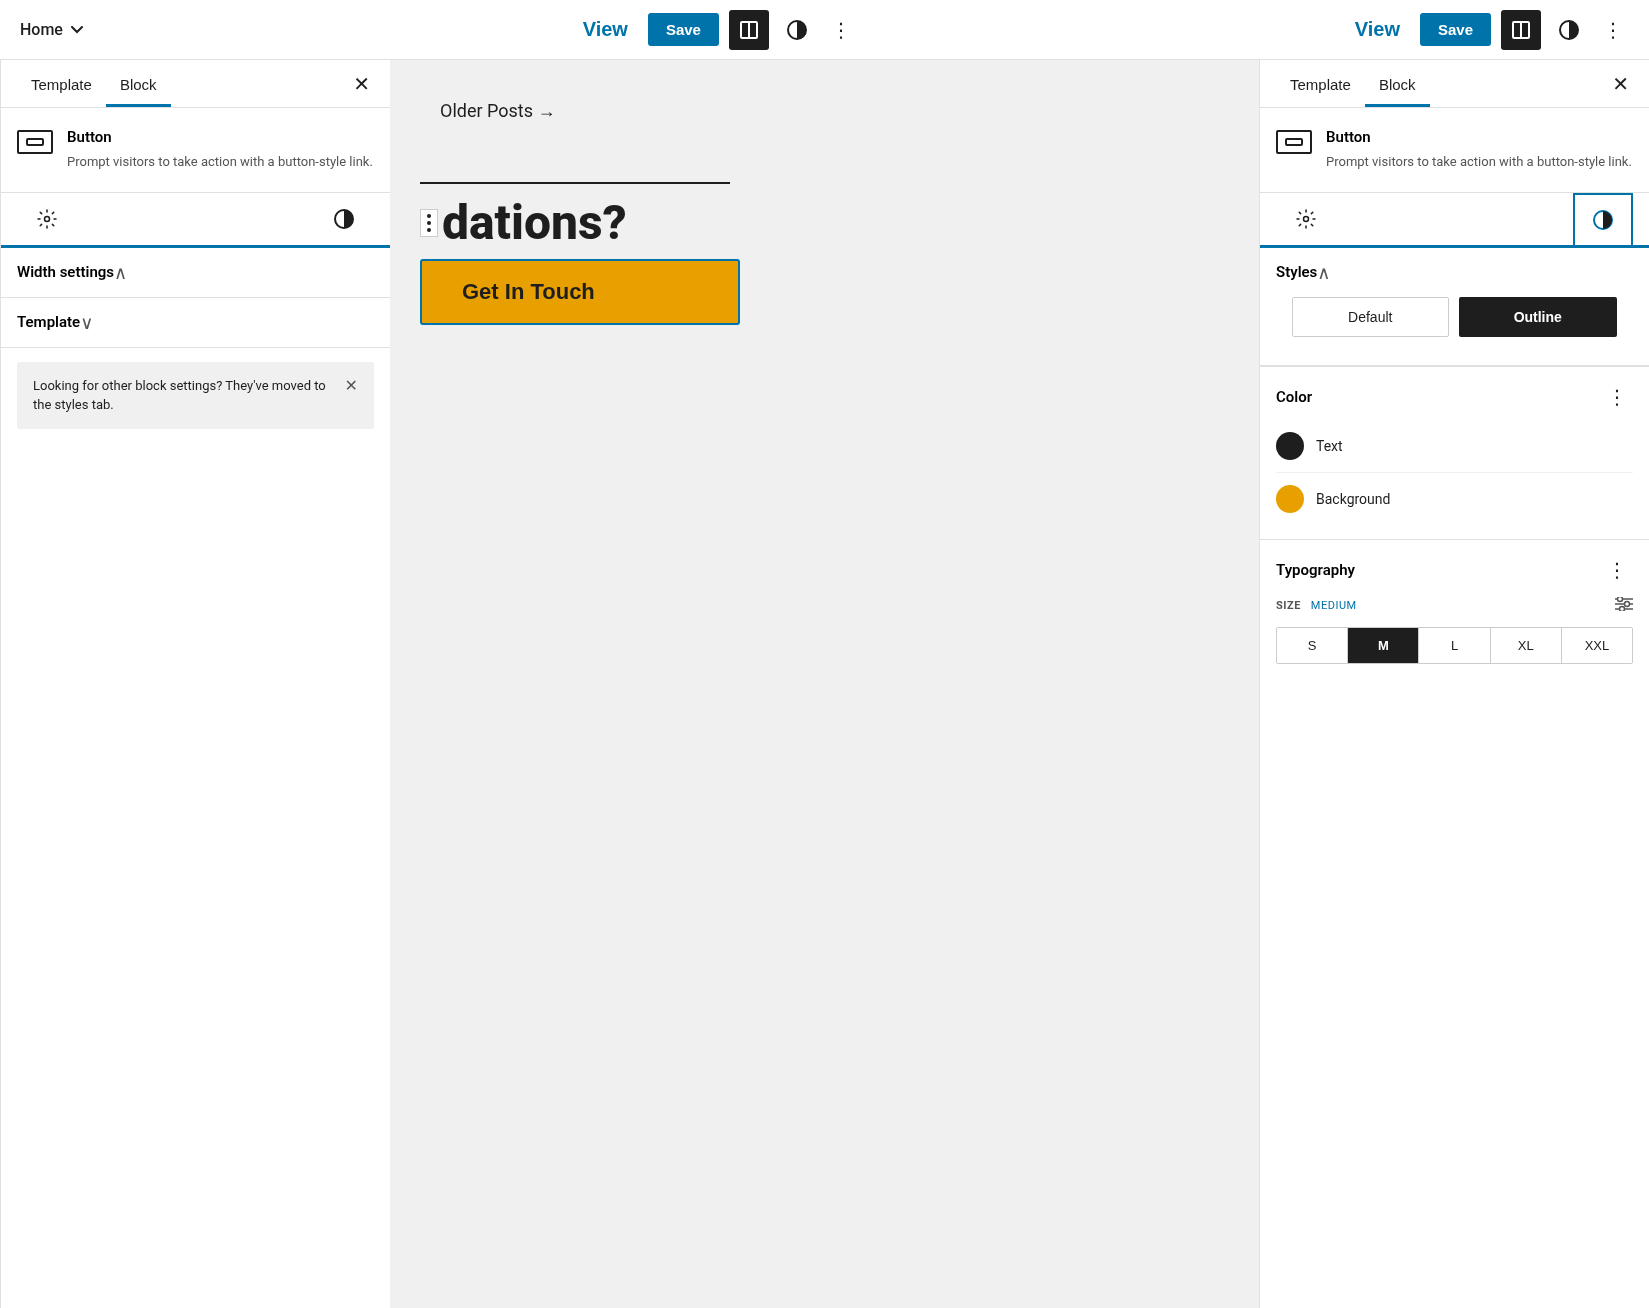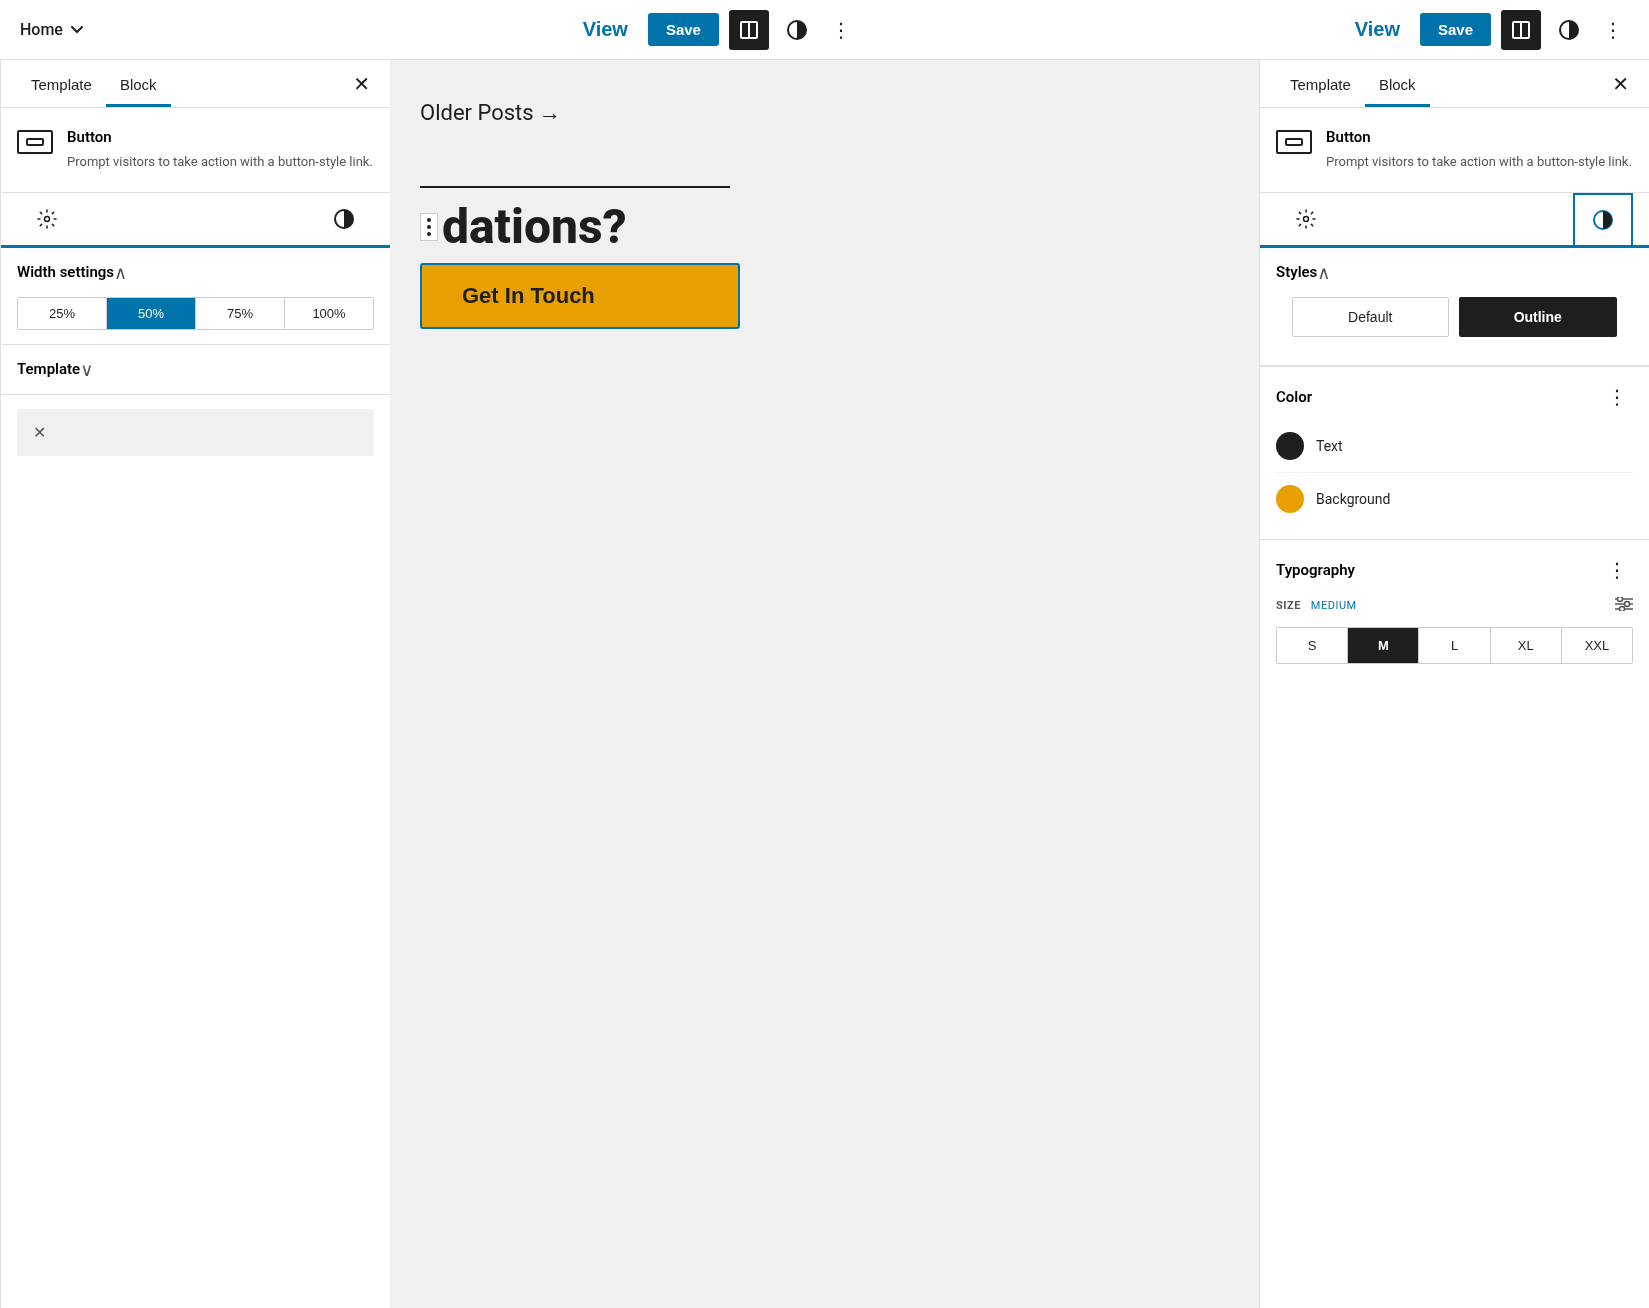--- a/index.html
+++ b/index.html
@@ -116,26 +116,27 @@
       flex: 1;
       background: #f0f0f0;
       position: relative;
       overflow: hidden;
     }
     .canvas-content {
       padding: 40px 30px;
       position: relative;
     }
     .older-posts {
-      font-size: 22px;
+      font-size: 18px;
       color: #1e1e1e;
       display: flex;
       align-items: center;
       gap: 8px;
       margin-bottom: 60px;
+      margin-left: 20px;
     }
     .block-wrapper {
       display: flex;
       align-items: center;
       gap: 4px;
       margin-bottom: 8px;
     }
     .block-handle {
       border: 1px solid #ccc;
       padding: 4px 6px;
@@ -571,36 +572,31 @@
             <path d="M11 2a9 9 0 0 1 0 18V2z" fill="#1e1e1e"></path>
           </svg>
       </button>
     </div>
 
     <div class="section">
       <div class="section-header">
         <h4>Width settings</h4>
         <span class="section-toggle">∧</span>
       </div>
-      <div class="width-options">
-        <button class="width-opt">25%</button>
-        <button class="width-opt active">50%</button>
-        <button class="width-opt">75%</button>
-        <button class="width-opt">100%</button>
-      </div>
     </div>
 
     <div class="section">
       <div class="section-header">
         <h4>Template</h4>
         <span class="section-toggle">∨</span>
       </div>
     </div>
 
     <div class="info-box">
+      <span class="info-box-text">Looking for other block settings? They've moved to the styles tab.</span>
       <button class="info-box-close">✕</button>
     </div>
   </div>
 
   <div class="canvas-area">
     <div class="canvas-content">
       <div class="older-posts">Older Posts →</div>
       <div class="separator-line"></div>
       <div class="block-wrapper">
         <div class="block-handle">

